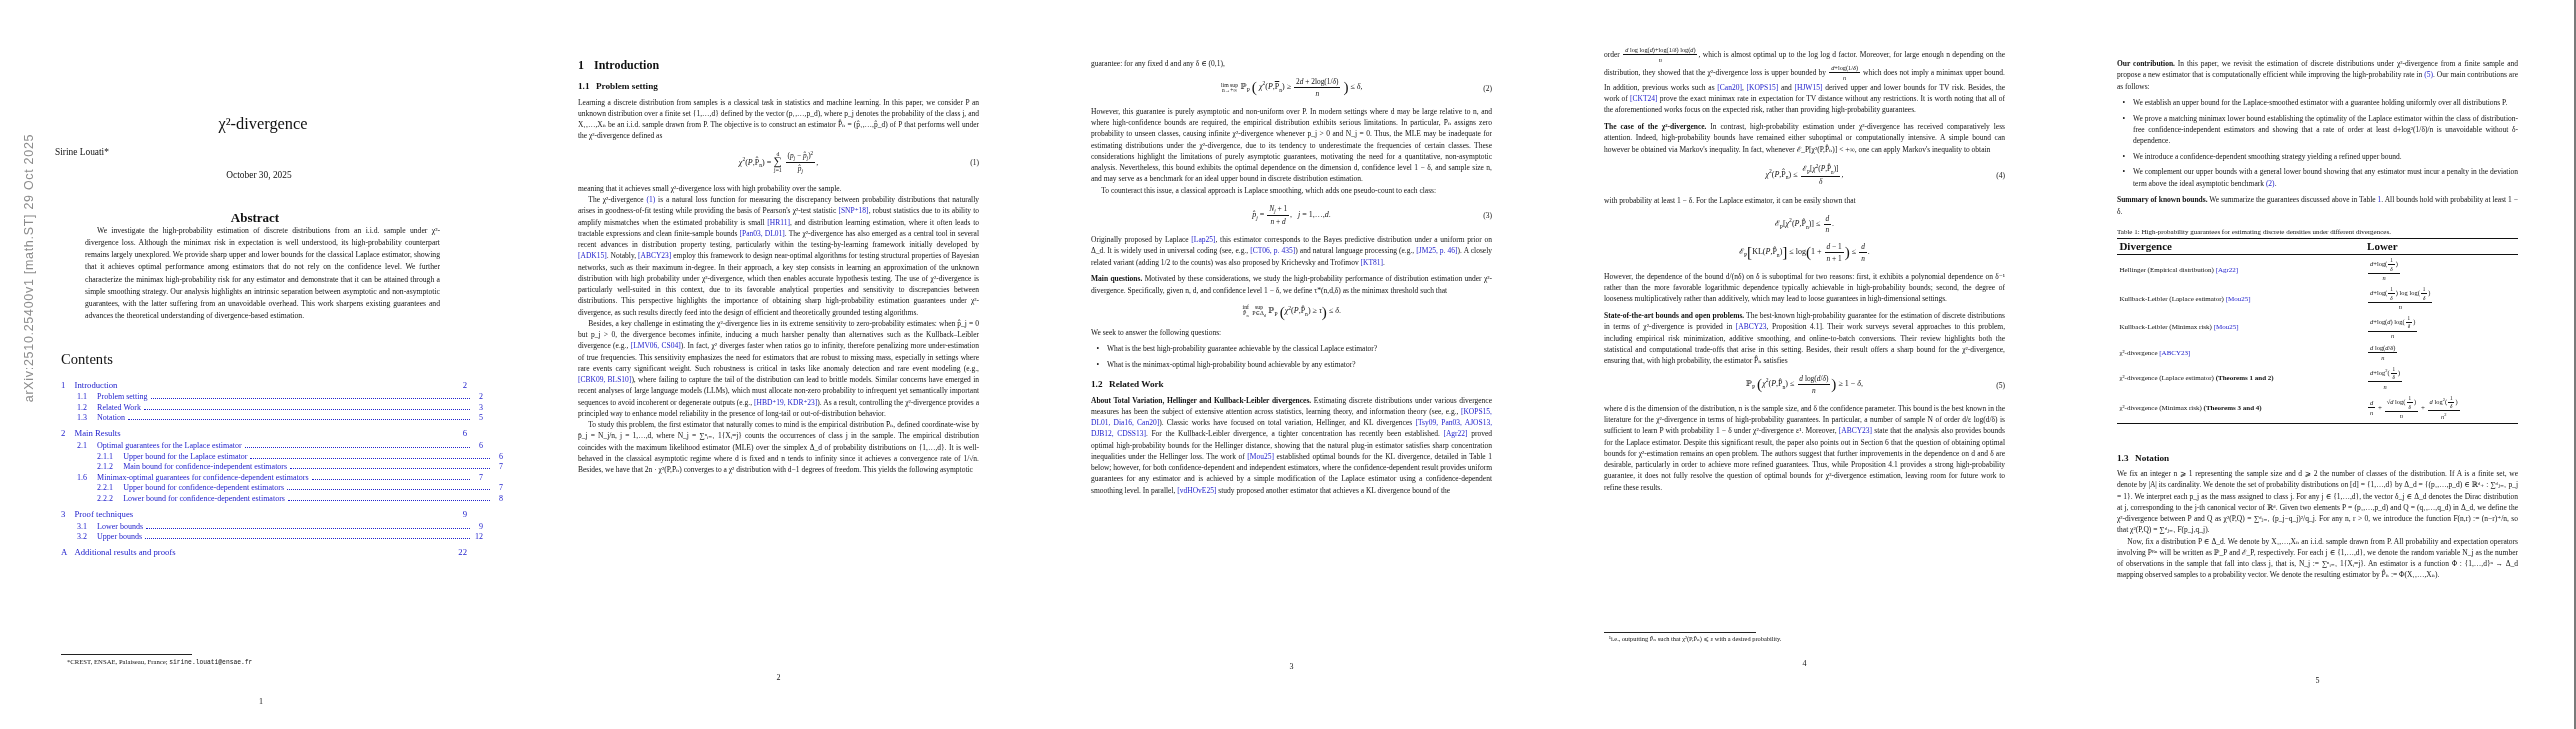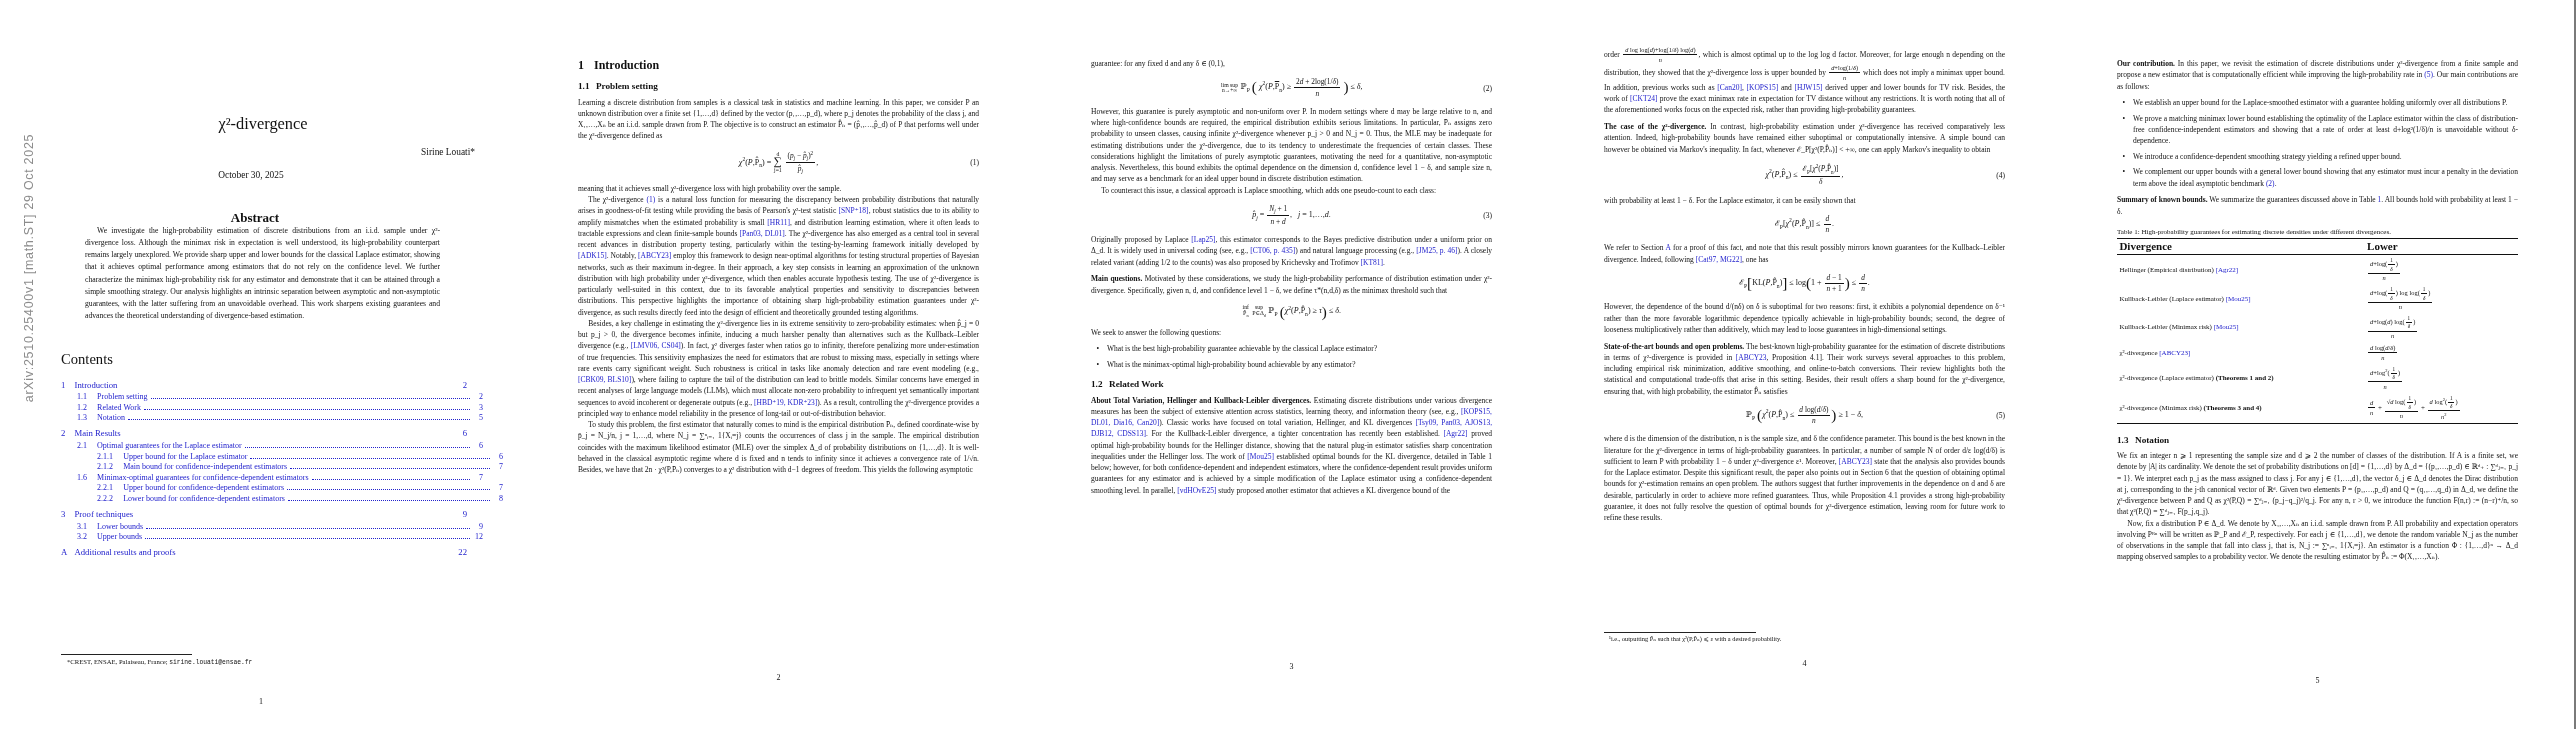--- a/index.html
+++ b/index.html
@@ -53,26 +53,26 @@
   .title {
     position: absolute;
     left: 61px; top: 92px; width: 404px;
     text-align: center;
     font-size: 16.4px;
     line-height: 1.30;
     color: #111;
   }
   .author {
     position: absolute;
-    left: 71px; top: 147px; width: 404px;
-    text-align: right; font-size: 9.4px; color: #111;
+    left: 55px; top: 147px; width: 404px;
+    text-align: left; font-size: 9.4px; color: #111;
   }
   .date {
     position: absolute;
-    left: 49px; top: 170px; width: 404px;
+    left: 57px; top: 170px; width: 404px;
     text-align: center; font-size: 9.4px; color: #111;
   }
   .abs-head {
     position: absolute;
     left: 53px; top: 210px; width: 404px;
     text-align: center; font-size: 13px; font-weight: bold; color: #111;
   }
   .abs-body {
     position: absolute;
     left: 85px; top: 225px; width: 355px;
@@ -443,21 +443,20 @@
       <p class="para">with probability at least 1 − δ. For the Laplace estimator, it can be easily shown that</p>
 
       <div class="eqblock">
         ℰ<sub class="s">P</sub>[<span class="it">χ</span><sup class="s">2</sup>(<span class="it">P</span>,P̂<sub class="s">n</sub>)] ≤
         <span class="frac">
             <span class="num"><span class="it">d</span></span>
             <span class="den"><span class="it">n</span></span>
           </span>.
       </div>
 
-      <p class="para"><span>We refer to Section </span><span class="cite">A</span><span> for a proof of this fact, and note that this result possibly mirrors known guarantees for the Kullback–Leibler divergence. Indeed, following </span><span class="cite">[Cat97, MG22]</span><span>, one has</span></p>
 
       <div class="eqblock">
         ℰ<sub class="s">P</sub><span class="paren">[</span>KL(<span class="it">P</span>,P̂<sub class="s">n</sub>)<span class="paren">]</span> ≤ log<span class="paren">(</span>1 +
         <span class="frac">
             <span class="num"><span class="it">d</span> − 1</span>
             <span class="den"><span class="it">n</span> + 1</span>
           </span><span class="paren">)</span> ≤
         <span class="frac">
             <span class="num"><span class="it">d</span></span>
             <span class="den"><span class="it">n</span></span>
@@ -580,21 +579,21 @@
                         <span class="num">1</span>
                         <span class="den"><span class="it">δ</span></span>
                       </span>)</span>
                     <span class="den"><span class="it">n</span><sup class="s">2</sup></span>
                   </span></td>
               </tr>
             </tbody>
         </table>
       </div>
 
-      <div class="h2" style="margin-top:11px;">
+      <div class="h2" style="margin-top:29px;">
         <span class="hn">1.3</span><span>Notation</span>
       </div>
 
       <p class="para">We fix an integer n ⩾ 1 representing the sample size and d ⩾ 2 the number of classes of the distribution. If A is a finite set, we denote by |A| its cardinality. We denote the set of probability distributions on [d] = {1,…,d} by Δ_d = {(p₁,…,p_d) ∈ ℝᵈ₊ : ∑ᵈⱼ₌₁ p_j = 1}. We interpret each p_j as the mass assigned to class j. For any j ∈ {1,…,d}, the vector δ_j ∈ Δ_d denotes the Dirac distribution at j, corresponding to the j-th canonical vector of ℝᵈ. Given two elements P = (p₁,…,p_d) and Q = (q₁,…,q_d) in Δ_d, we define the χ²-divergence between P and Q as χ²(P,Q) = ∑ᵈⱼ₌₁ (p_j−q_j)²/q_j. For any n, r &gt; 0, we introduce the function F(n,r) := (n−r)⁺/n, so that χ²(P,Q) = ∑ᵈⱼ₌₁ F(p_j,q_j).</p>
       <p class="para">Now, fix a distribution P ∈ Δ_d. We denote by X₁,…,Xₙ an i.i.d. sample drawn from P. All probability and expectation operators involving Pᴿⁿ will be written as ℙ_P and ℰ_P, respectively. For each j ∈ {1,…,d}, we denote the random variable N_j as the number of observations in the sample that fall into class j, that is, N_j := ∑ⁿᵢ₌₁ 1{Xᵢ=j}. An estimator is a function Φ : {1,…,d}ⁿ → Δ_d mapping observed samples to a probability vector. We denote the resulting estimator by P̂ₙ := Φ(X₁,…,Xₙ).</p>
     </div>
 
     <div class="pgnum" style="top:676px;">5</div>
   </div>
 

